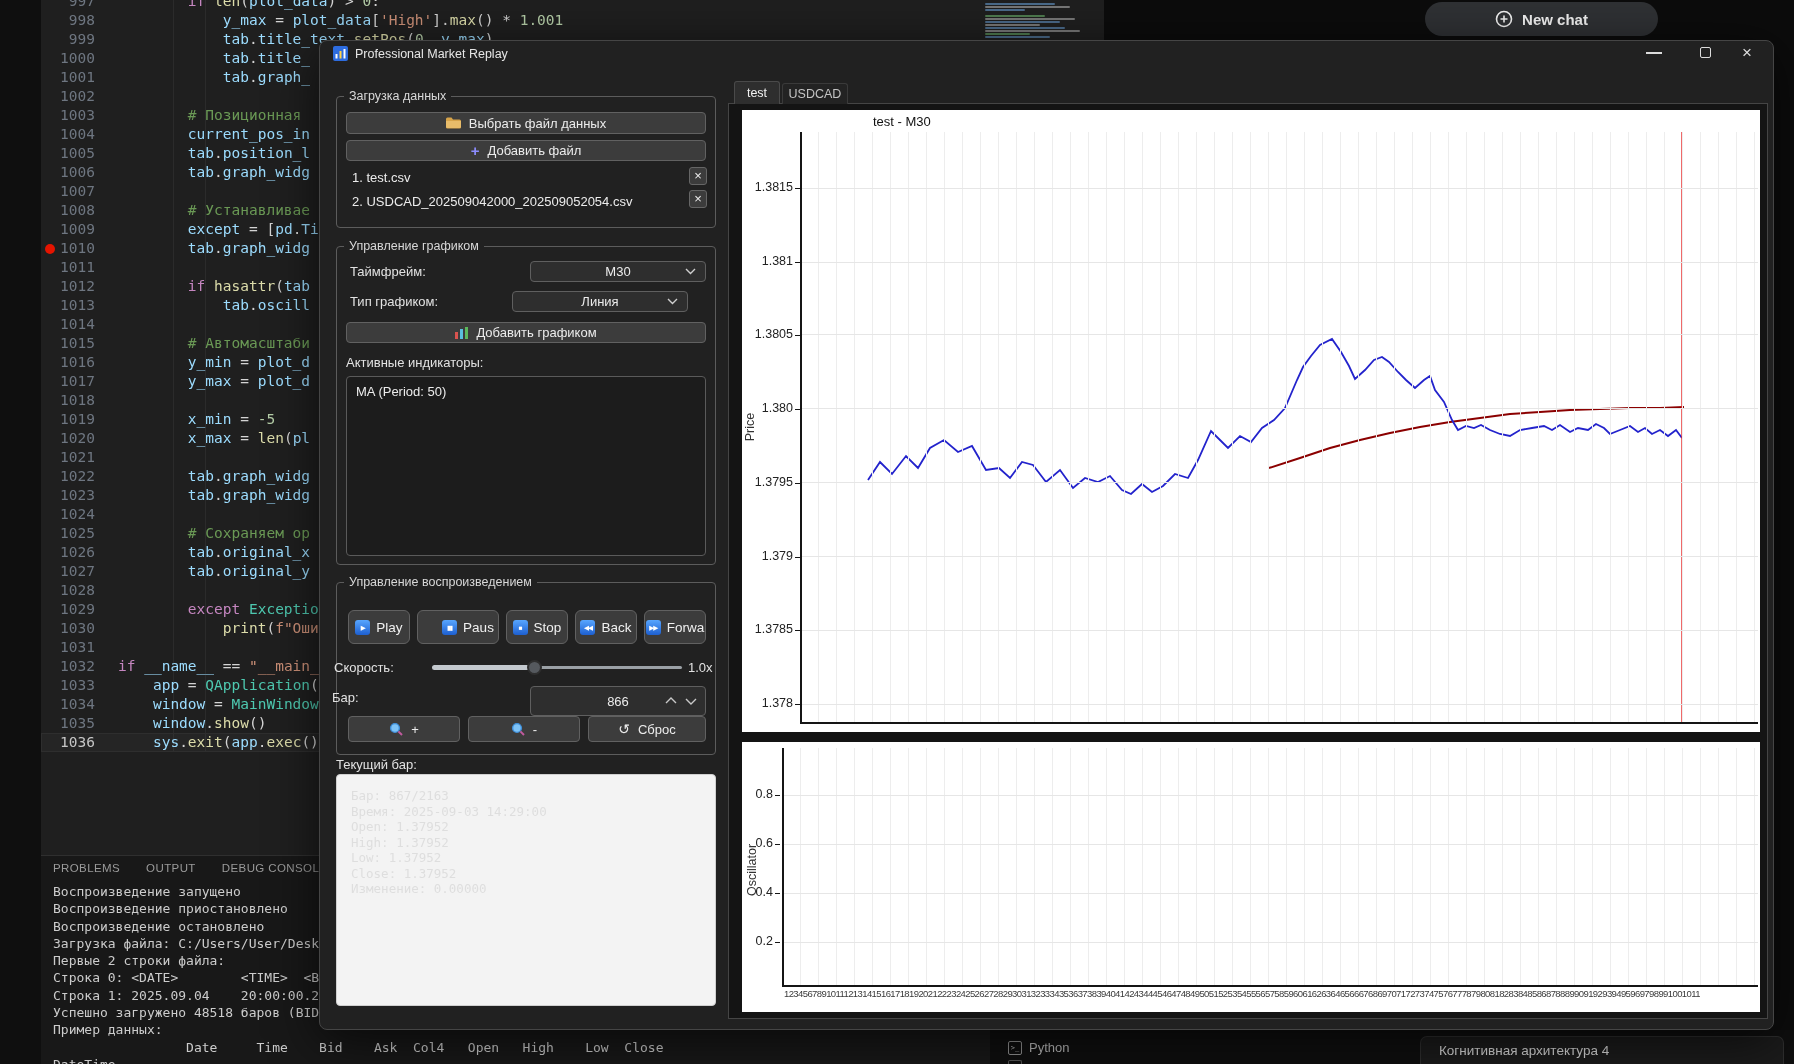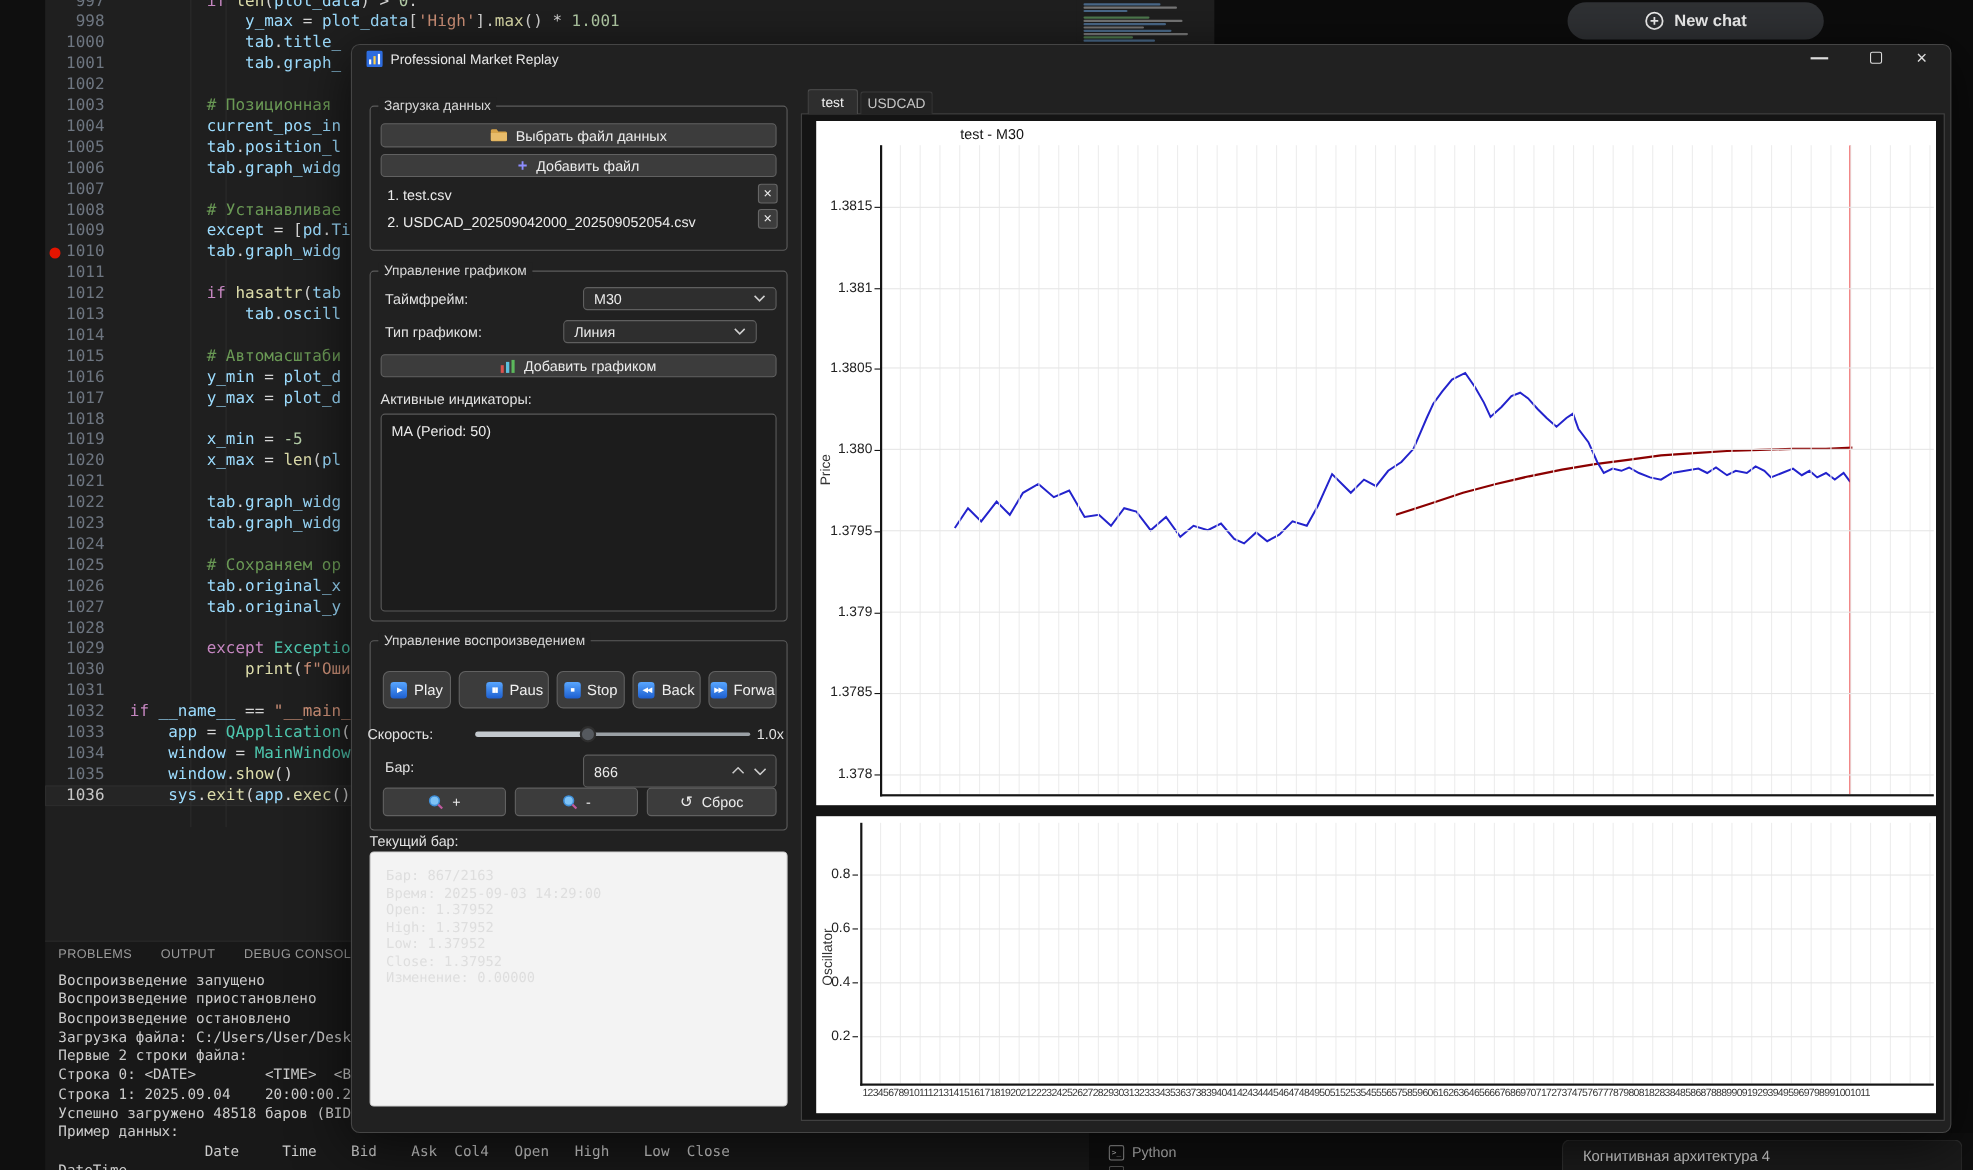--- a/index.html
+++ b/index.html
@@ -65,21 +65,21 @@
 
   .groupbox { border:1px solid #5c5c5c; border-radius:4px; }
   .grouplabel { position:absolute; z-index:12; background:#212121; padding:0 5px;
     color:#d8d8d8; font-size:12.5px; }
   .qbtn { background:#3c3c3c; border:1px solid #616161; border-radius:4px; color:#ececec;
     font-size:13px; display:flex; align-items:center; justify-content:center; gap:8px; }
   .filerow { color:#ececec; font-size:13px; display:flex; align-items:center; }
   .xbtn { position:absolute; width:18px; height:18px; background:#3c3c3c; border:1px solid #666;
     border-radius:3px; color:#eee; font-size:13px; line-height:15px; text-align:center; }
   .combo { background:#2e2e2e; border:1px solid #5f5f5f; border-radius:4px; color:#ececec;
-    font-size:13px; display:flex; align-items:center; padding:0 9px; }
+    font-size:13px; display:flex; align-items:center; padding:0 9px;justify-content:center; }
   .combo svg { position:absolute; right:9px; }
   .formlabel { color:#e2e2e2; font-size:13px; }
   #indicator-list { background:#1c1c1c; border:1px solid #5a5a5a; border-radius:4px; }
   .ind-item { color:#ececec; font-size:13px; padding:7px 9px 0 9px; }
   .pbtn { background:#3c3c3c; border:1px solid #616161; border-radius:6px; color:#f0f0f0;
     font-size:13.5px; display:flex; align-items:center; justify-content:center; gap:6px; overflow:hidden;}
   .picon { width:15px; height:15px; border-radius:3px; flex:0 0 15px;
     background:linear-gradient(180deg,#58a6ff,#1d5fd0); color:#fff; font-size:6.5px;
     line-height:15px; text-align:center; letter-spacing:-1px; }
   #speed-track { background:#9aa0a5; height:3px; border-radius:2px; }
@@ -114,20 +114,21 @@
 <div id="app">
 
   <div class="abs" style="left:0;top:0;width:41px;height:1064px;background:#0f0f0f;"></div>
 
   <div class="abs" id="editor">
     <div class="guide" style="left:132px"></div>
     <div class="guide" style="left:164px"></div>
     <div id="code-lines">
         <div class="code-line"><span class="num">997</span><span class="txt">        <span class="tk-k">if </span><span class="tk-f">len</span><span class="tk-p">(</span><span class="tk-v">plot_data</span><span class="tk-p">) &gt; </span><span class="tk-n">0</span><span class="tk-p">:</span></span></div>
         <div class="code-line"><span class="num">998</span><span class="txt">            <span class="tk-v">y_max</span><span class="tk-p"> = </span><span class="tk-v">plot_data</span><span class="tk-p">[</span><span class="tk-s">'High'</span><span class="tk-p">].</span><span class="tk-f">max</span><span class="tk-p">() * </span><span class="tk-n">1.001</span></span></div>
+        <div class="code-line"><span class="num">999</span><span class="txt">            <span class="tk-v">tab</span><span class="tk-p">.</span><span class="tk-v">title_text</span><span class="tk-p">.</span><span class="tk-f">setPos</span><span class="tk-p">(</span><span class="tk-n">0</span><span class="tk-p">, </span><span class="tk-v">y_max</span><span class="tk-p">)</span></span></div>
         <div class="code-line"><span class="num">1000</span><span class="txt">            <span class="tk-v">tab</span><span class="tk-p">.</span><span class="tk-v">title_</span></span></div>
         <div class="code-line"><span class="num">1001</span><span class="txt">            <span class="tk-v">tab</span><span class="tk-p">.</span><span class="tk-v">graph_</span></span></div>
         <div class="code-line"><span class="num">1002</span><span class="txt"></span></div>
         <div class="code-line"><span class="num">1003</span><span class="txt">        <span class="tk-c"># Позиционная</span></span></div>
         <div class="code-line"><span class="num">1004</span><span class="txt">        <span class="tk-v">current_pos_in</span></span></div>
         <div class="code-line"><span class="num">1005</span><span class="txt">        <span class="tk-v">tab</span><span class="tk-p">.</span><span class="tk-v">position_l</span></span></div>
         <div class="code-line"><span class="num">1006</span><span class="txt">        <span class="tk-v">tab</span><span class="tk-p">.</span><span class="tk-v">graph_widg</span></span></div>
         <div class="code-line"><span class="num">1007</span><span class="txt"></span></div>
         <div class="code-line"><span class="num">1008</span><span class="txt">        <span class="tk-c"># Устанавливае</span></span></div>
         <div class="code-line"><span class="num">1009</span><span class="txt">        <span class="tk-v">except</span><span class="tk-p"> = [</span><span class="tk-v">pd</span><span class="tk-p">.</span><span class="tk-v">Ti</span></span></div>
@@ -297,21 +298,21 @@
       <div class="pbtn" style="flex: 1 1 0px;">
         <span class="picon">▶▶</span>
         <span>Forwa</span>
       </div>
     </div>
   <div class="dlg formlabel" style="left:334px;top:660px;">Скорость:</div>
   <div class="dlg" id="speed-fill" style="left:432px;top:665px;width:102px;"></div>
   <div class="dlg" id="speed-track" style="left:534px;top:666px;width:148px;"></div>
   <div class="dlg" id="speed-handle" style="left:527px;top:660px;"></div>
   <div class="dlg formlabel" style="left:688px;top:660px;">1.0x</div>
-  <div class="dlg formlabel" style="left:350px;top:690px;">Бар:</div>
+  <div class="dlg formlabel" style="left:332px;top:690px;">Бар:</div>
   <div class="dlg combo" style="left:530px;top:686px;width:176px;height:30px;">
     <span>866</span>
     <svg width="34" height="8" viewBox="0 0 34 8" style="right:7px;">
       <path d="M2 6 L7 1 L12 6" stroke="#c9c9c9" stroke-width="1.4" fill="none"></path>
       <path d="M22 2 L27 7 L32 2" stroke="#c9c9c9" stroke-width="1.4" fill="none"></path>
     </svg>
   </div>
   <div class="dlg qbtn" style="left:348px;top:716px;width:112px;height:26px;">
     <svg width="14" height="14" viewBox="0 0 14 14">
       <circle cx="6" cy="6" r="4.4" fill="#7ec3f7" stroke="#3f8fd9" stroke-width="1.4"></circle>

